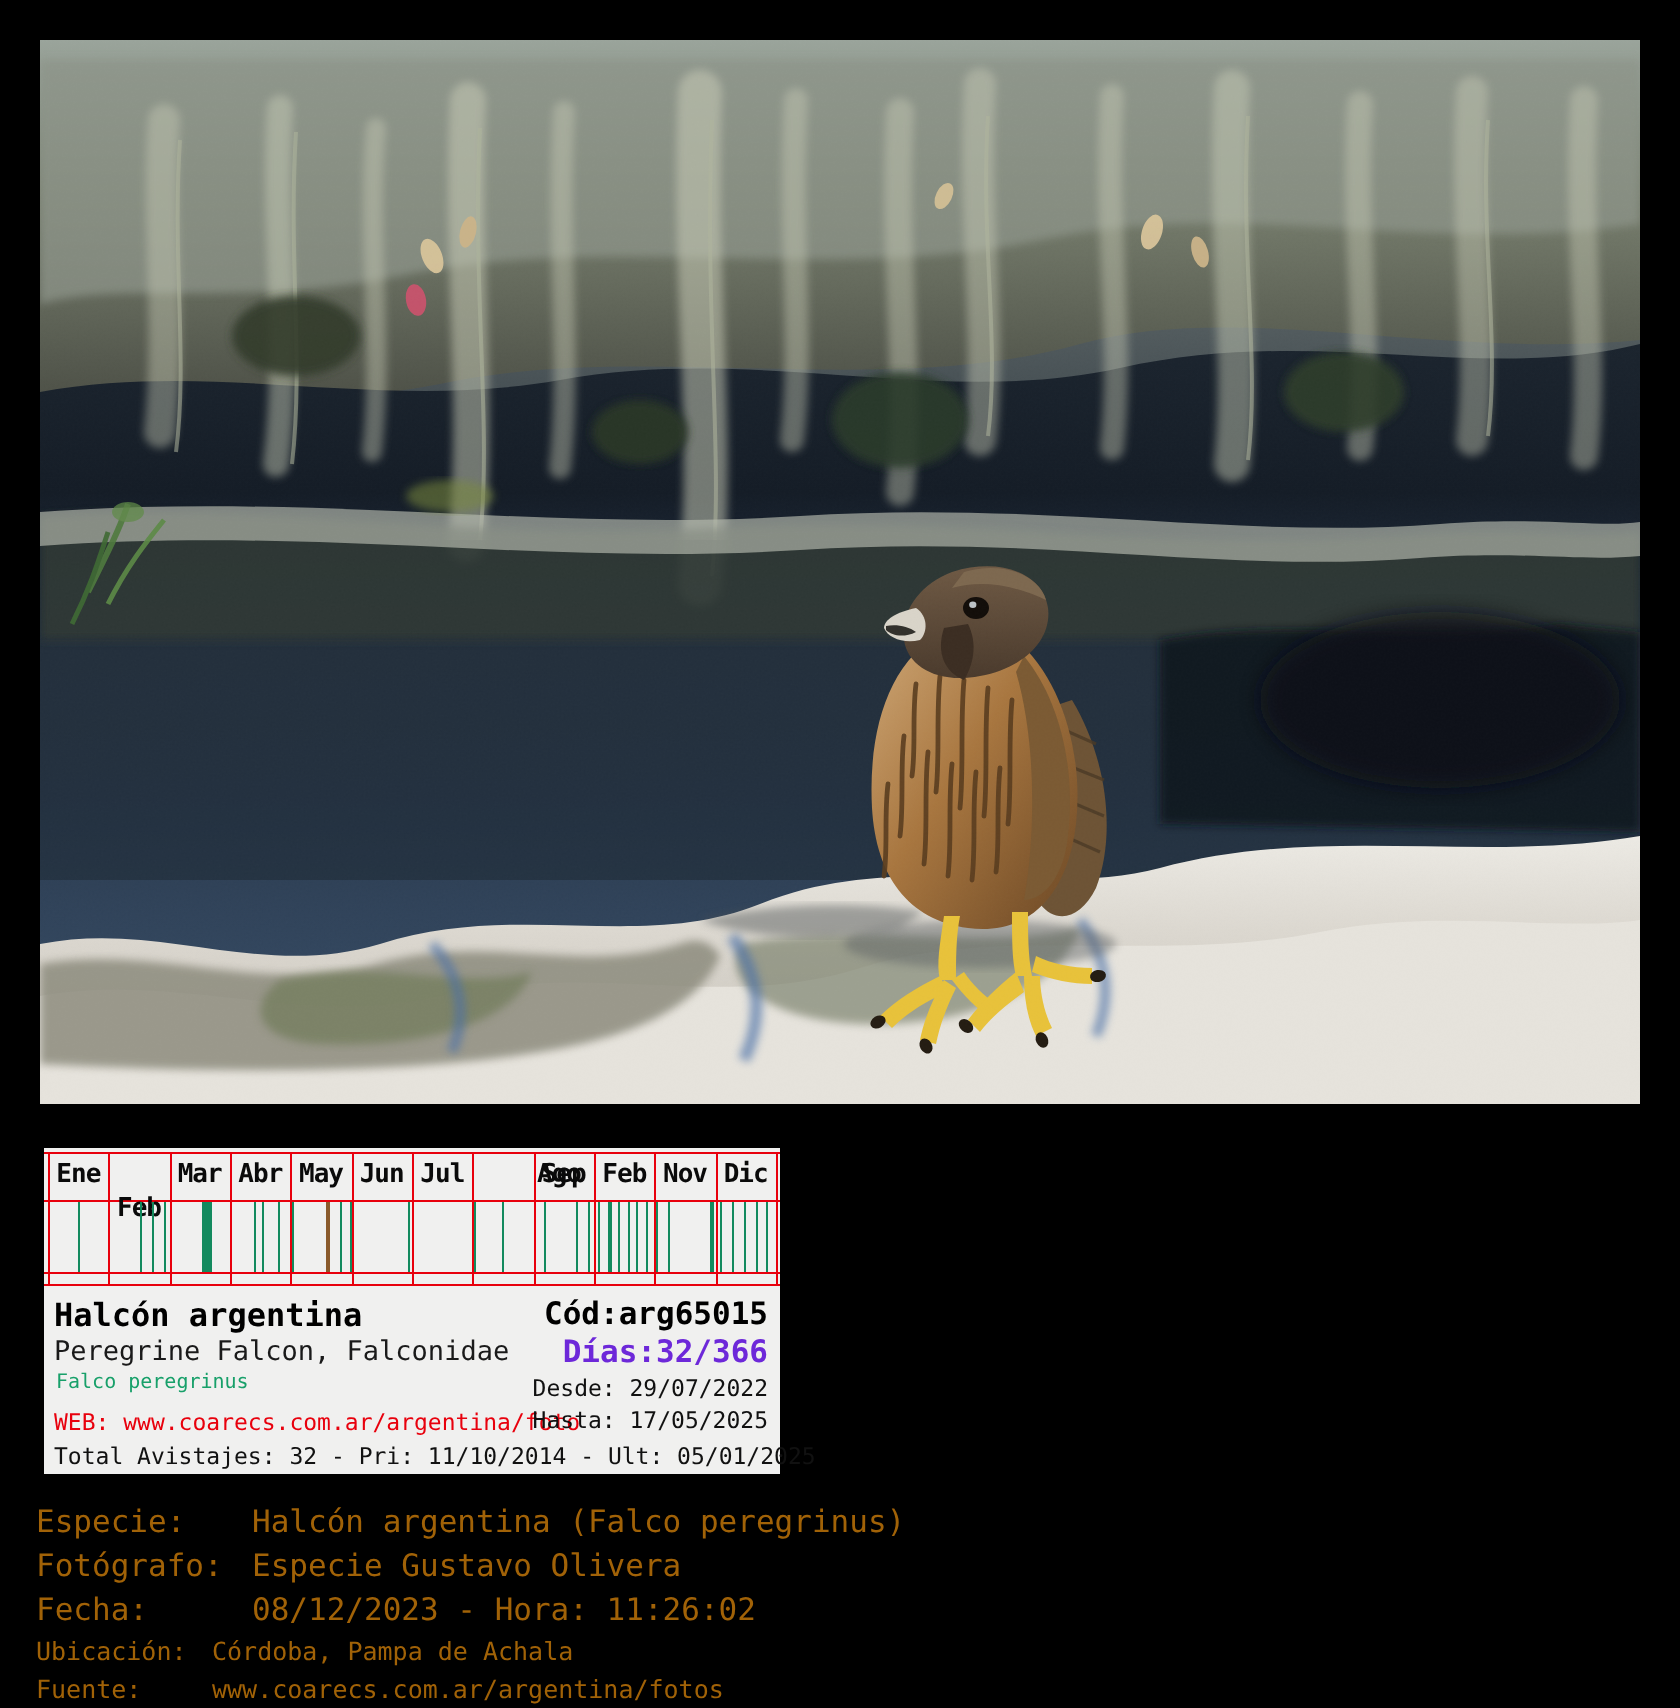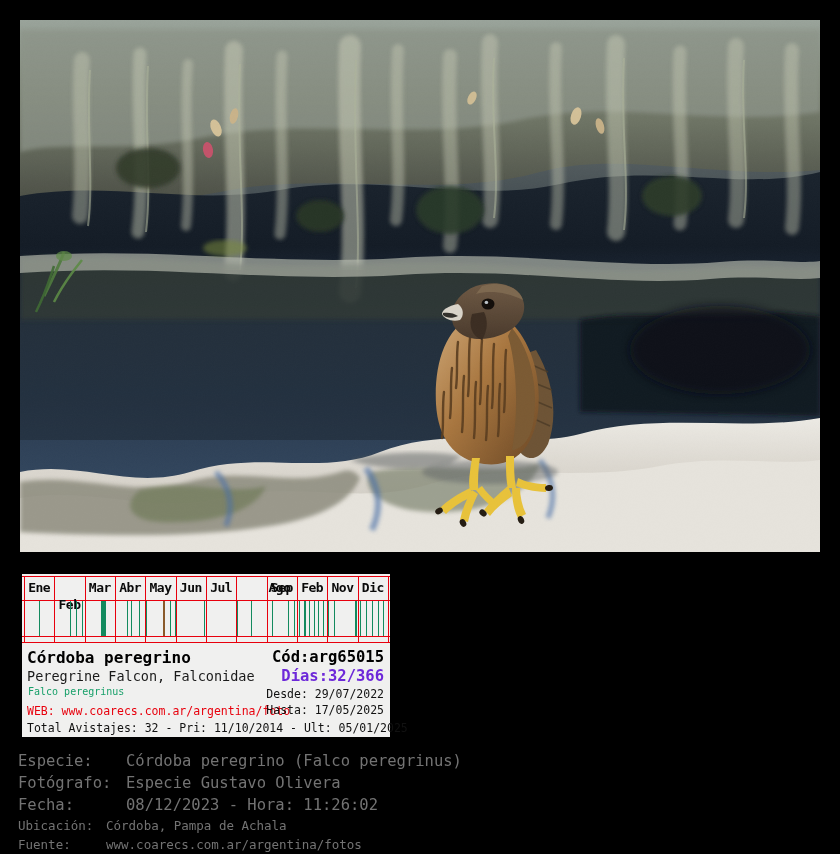--- a/index.html
+++ b/index.html
@@ -63,21 +63,21 @@
   .nm-total{left:5px;top:73px;font-size:11.5px;color:#111;}
 
   .cod{right:6px;top:0px;font-size:15.5px;font-weight:bold;color:#000;}
   .dias{right:6px;top:19px;font-size:15.5px;font-weight:bold;color:#6d28d9;}
   .desde{right:6px;top:39px;font-size:11.5px;color:#111;}
   .hasta{right:6px;top:55px;font-size:11.5px;color:#111;}
 
   
   #footer{
     position:absolute;left:18px;top:750px;width:804px;
-    color:#737373;
+    color:#a16207;
   }
   .f-row{display:flex;align-items:baseline;white-space:pre;}
   .f-big{font-size:15.5px;line-height:22px;letter-spacing:0px;}
   .f-small{font-size:12.5px;line-height:19px;}
   .f-label{display:inline-block;}
   .f-big .f-label{width:108px;}
   .f-small .f-label{width:88px;}
   .f-val{display:inline-block;}
 </style>
 </head>
@@ -351,32 +351,32 @@
         <div class="tick w2" style="left: 333.24px; top: 27px; height: 35px;"></div>
         <div class="tick" style="left: 338.336px; top: 27px; height: 35px;"></div>
         <div class="tick" style="left: 344.16px; top: 27px; height: 35px;"></div>
         <div class="tick" style="left: 349.984px; top: 27px; height: 35px;"></div>
         <div class="tick" style="left: 355.808px; top: 27px; height: 35px;"></div>
         <div class="tick" style="left: 360.904px; top: 27px; height: 35px;"></div>
       </div>
   </div>
 
   <div id="card-text">
-    <div class="t nm-common">Córdoba peregrino</div>
+    <div class="t nm-common">Halcón argentina</div>
     <div class="t nm-english">Peregrine Falcon, Falconidae</div>
     <div class="t nm-sci">Falco peregrinus</div>
     <div class="t nm-web">WEB: www.coarecs.com.ar/argentina/foto</div>
     <div class="t nm-total">Total Avistajes: 32 - Pri: 11/10/2014 - Ult: 05/01/2025</div>
 
     <div class="t cod">Cód:arg65015</div>
     <div class="t dias">Días:32/366</div>
     <div class="t desde">Desde: 29/07/2022</div>
     <div class="t hasta">Hasta: 17/05/2025</div>
   </div>
 </div>
 
 <div id="footer">
-    <div class="f-row f-big"><span class="f-label">Especie:</span><span class="f-val">Córdoba peregrino (Falco peregrinus)</span></div>
+    <div class="f-row f-big"><span class="f-label">Especie:</span><span class="f-val">Halcón argentina (Falco peregrinus)</span></div>
     <div class="f-row f-big"><span class="f-label">Fotógrafo:</span><span class="f-val">Especie Gustavo Olivera</span></div>
     <div class="f-row f-big"><span class="f-label">Fecha:</span><span class="f-val">08/12/2023 - Hora: 11:26:02</span></div>
     <div class="f-row f-small"><span class="f-label">Ubicación:</span><span class="f-val">Córdoba, Pampa de Achala</span></div>
     <div class="f-row f-small"><span class="f-label">Fuente:</span><span class="f-val">www.coarecs.com.ar/argentina/fotos</span></div>
   </div>
 
 </body></html>

